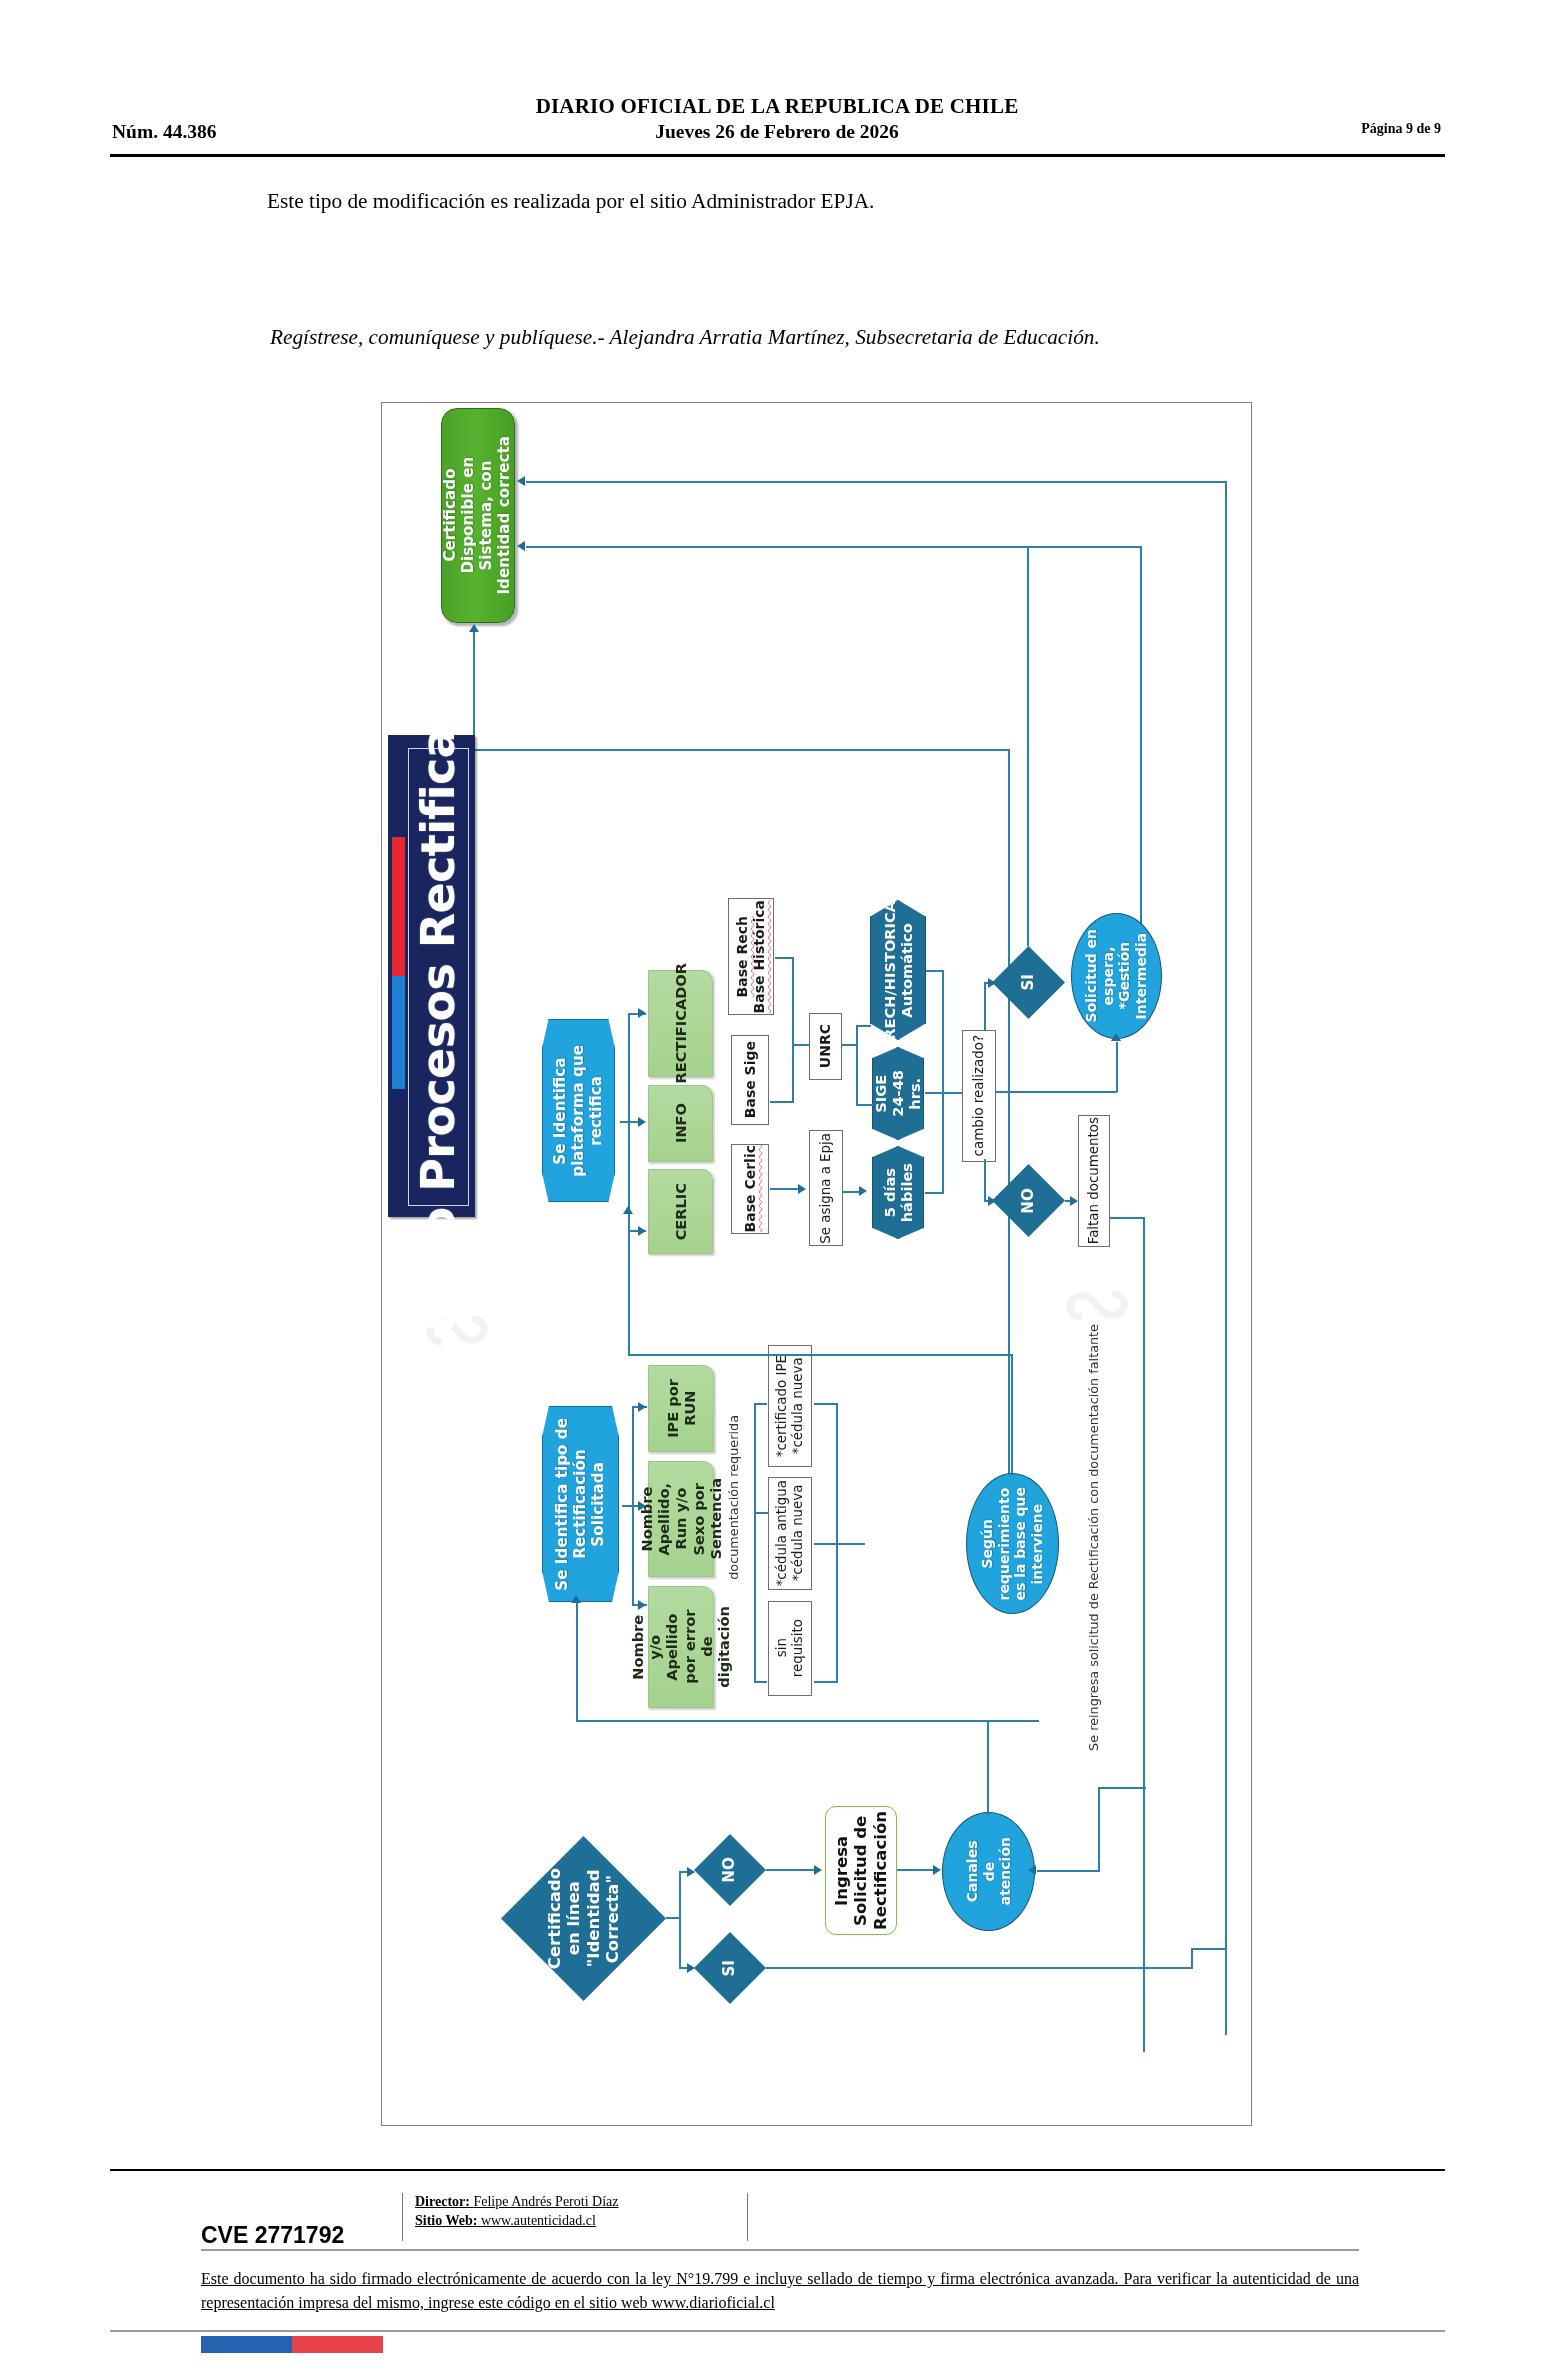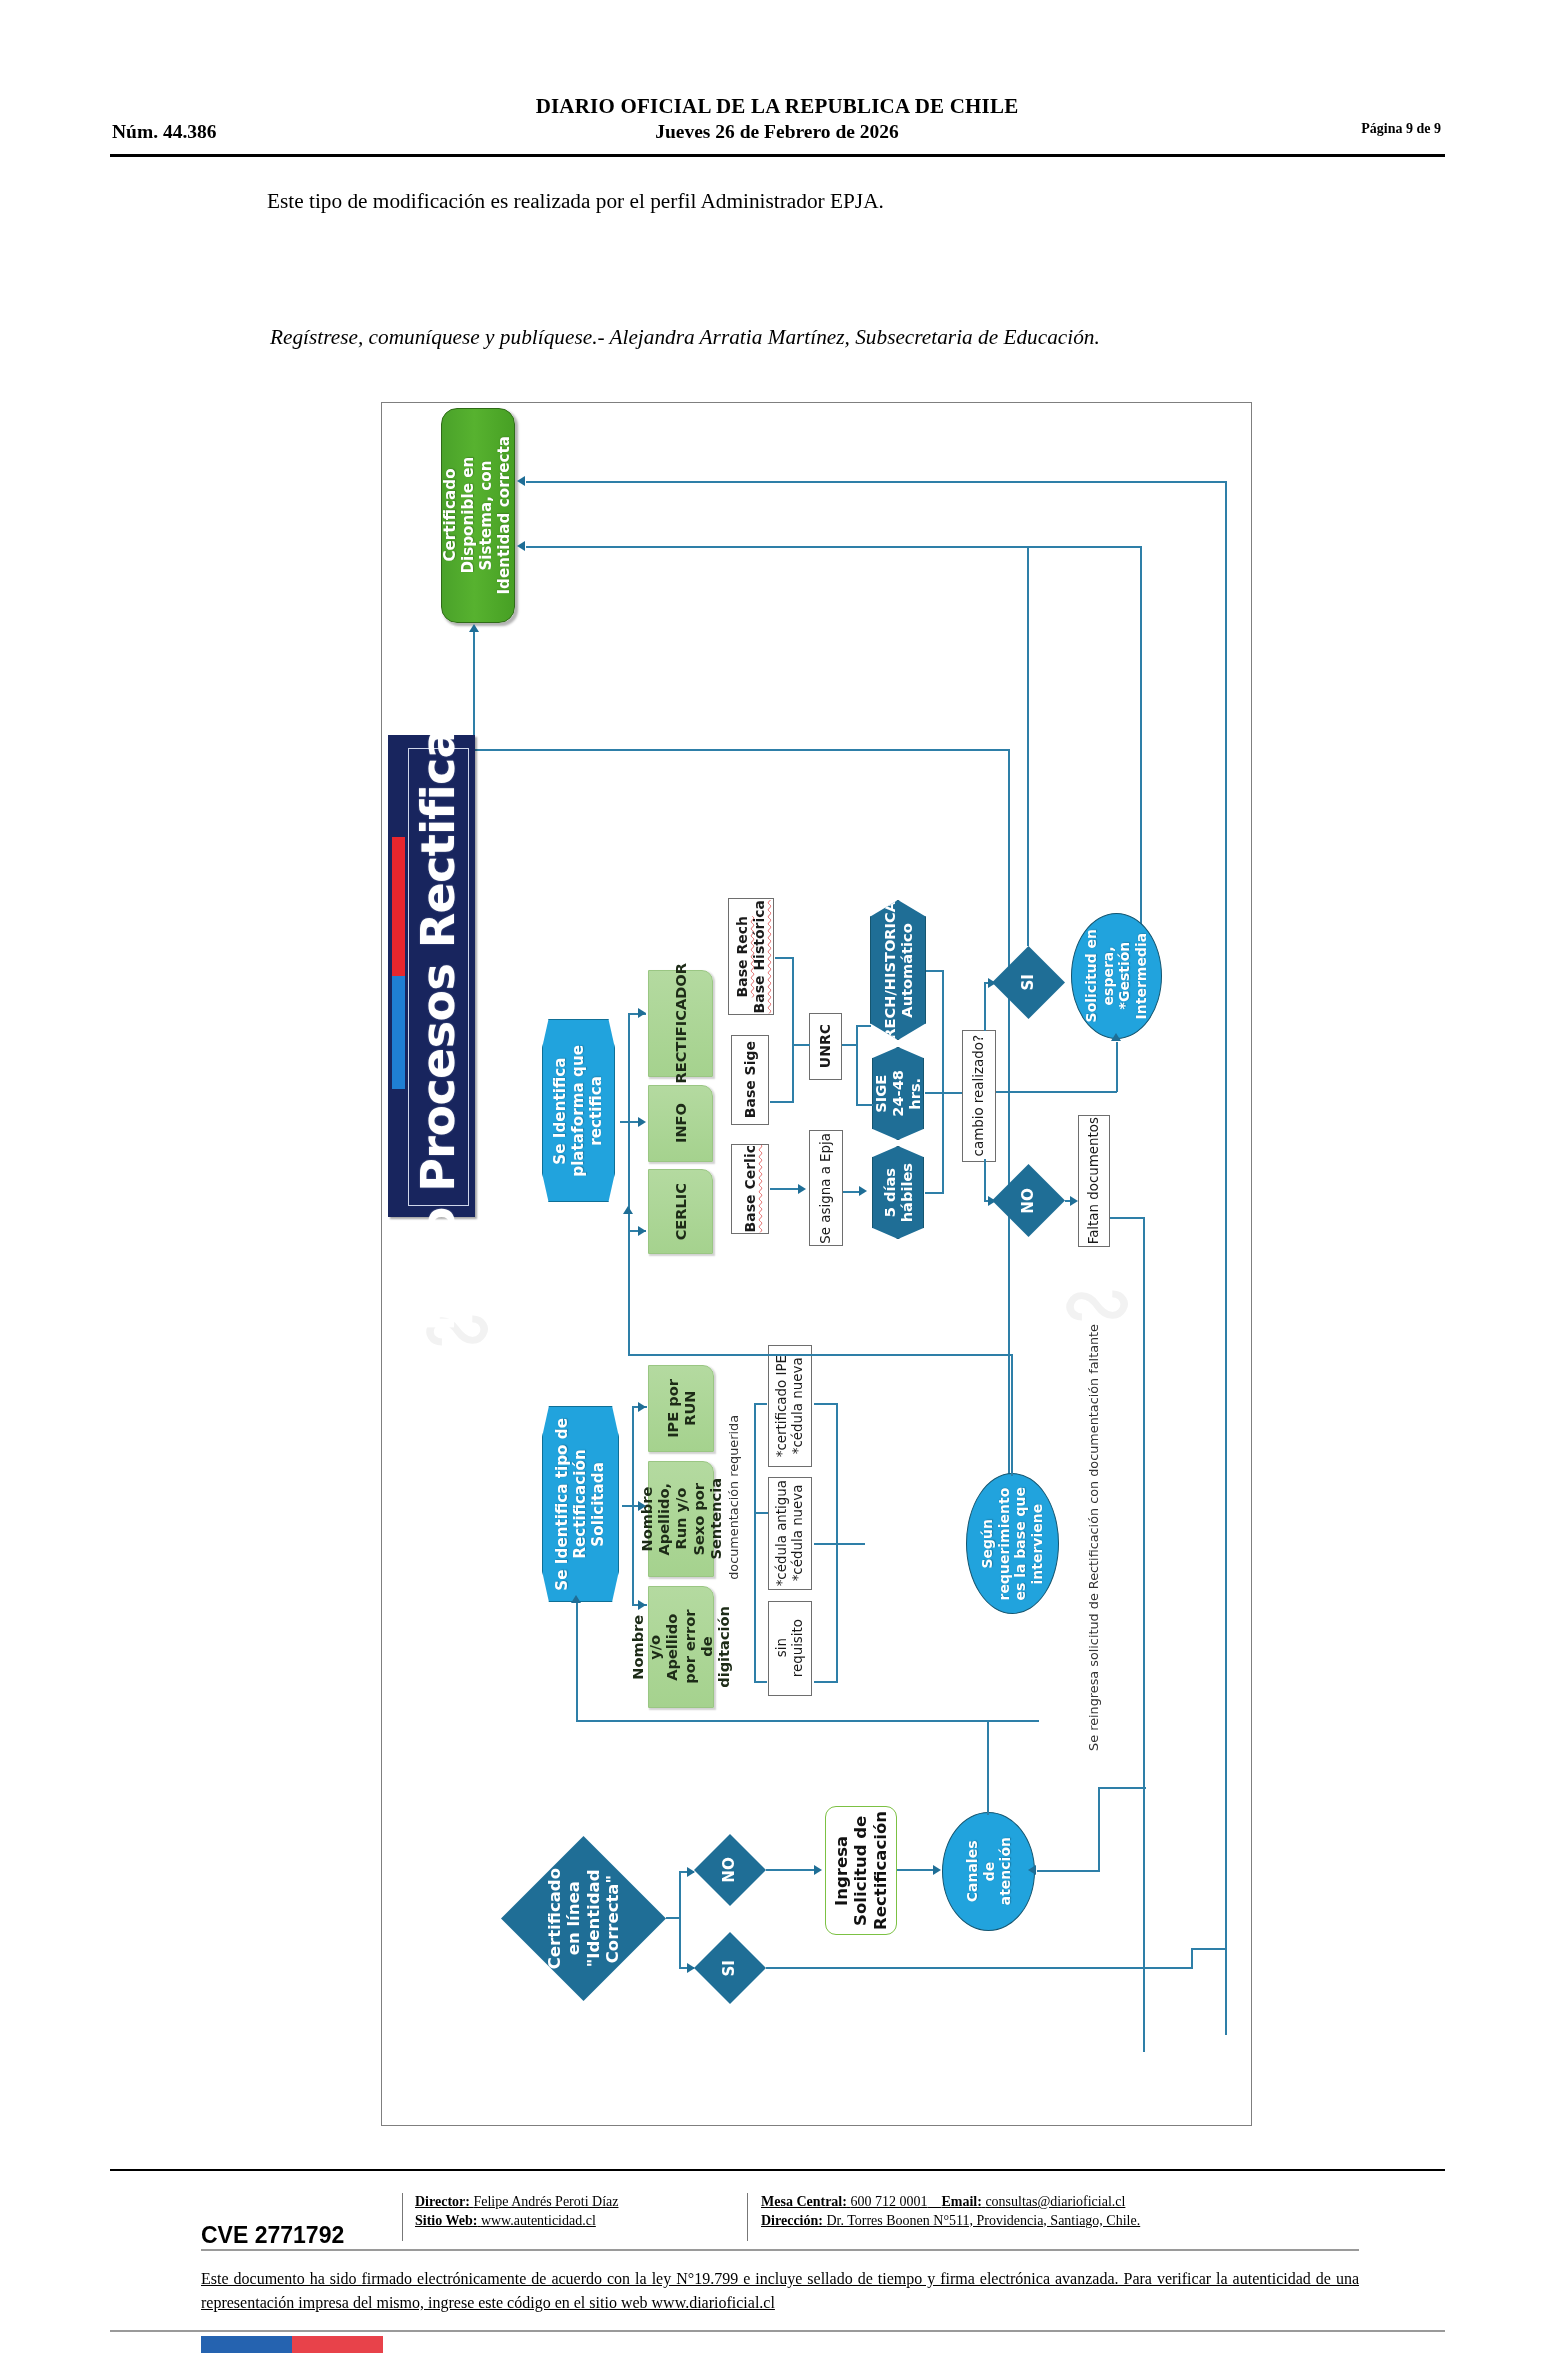--- a/index.html
+++ b/index.html
@@ -116,21 +116,21 @@
 <div class="page">
 
   <div class="hdr">
     <div class="hdr-title">DIARIO OFICIAL DE LA REPUBLICA DE CHILE</div>
     <div class="hdr-num">Núm. 44.386</div>
     <div class="hdr-date">Jueves 26 de Febrero de 2026</div>
     <div class="hdr-page">Página 9 de 9</div>
     <div class="hdr-rule"></div>
   </div>
 
-  <div class="para p1">Este tipo de modificación es realizada por el perfil Administrador EPJA.</div>
+  <div class="para p1">Este tipo de modificación es realizada por el sitio Administrador EPJA.</div>
   <div class="para p3">Regístrese, comuníquese y publíquese.- Alejandra Arratia Martínez, Subsecretaria de Educación.</div>
 
   <div class="chart-frame">
     <div class="chart-inner">
 
       <div class="wm" style="left:37px;top:872px;">∾</div>
       <div class="wm" style="left:677px;top:847px;">∾</div>
 
       <div class="node green-term" style="left:59px;top:4.9px;width:74px;height:215px;">
         <span class="vtxt">Certificado
@@ -427,33 +427,20 @@
     <div>
       <span class="ft-b">Director:</span>
       <span>Felipe Andrés Peroti Díaz</span>
     </div>
     <div>
       <span class="ft-b">Sitio Web:</span>
       <span>www.autenticidad.cl</span>
     </div>
   </div>
 
-  <div class="ft-col ft-c2">
-    <div>
-      <span class="ft-b">Mesa Central:</span>
-      <span>600 712 0001</span>
-      &nbsp;&nbsp;
-      <span class="ft-b">Email:</span>
-      <span>consultas@diarioficial.cl</span>
-    </div>
-    <div>
-      <span class="ft-b">Dirección:</span>
-      <span>Dr. Torres Boonen N°511, Providencia, Santiago, Chile.</span>
-    </div>
-  </div>
 
   <div class="ft-rule2"></div>
   <div class="ft-note">Este documento ha sido firmado electrónicamente de acuerdo con la ley N°19.799 e incluye sellado de tiempo y firma electrónica avanzada. Para verificar la autenticidad de una representación impresa del mismo, ingrese este código en el sitio web www.diarioficial.cl</div>
   <div class="ft-rule3"></div>
   <div class="flag">
     <i class="blue"></i>
     <i class="red"></i>
   </div>
 
 </div>

